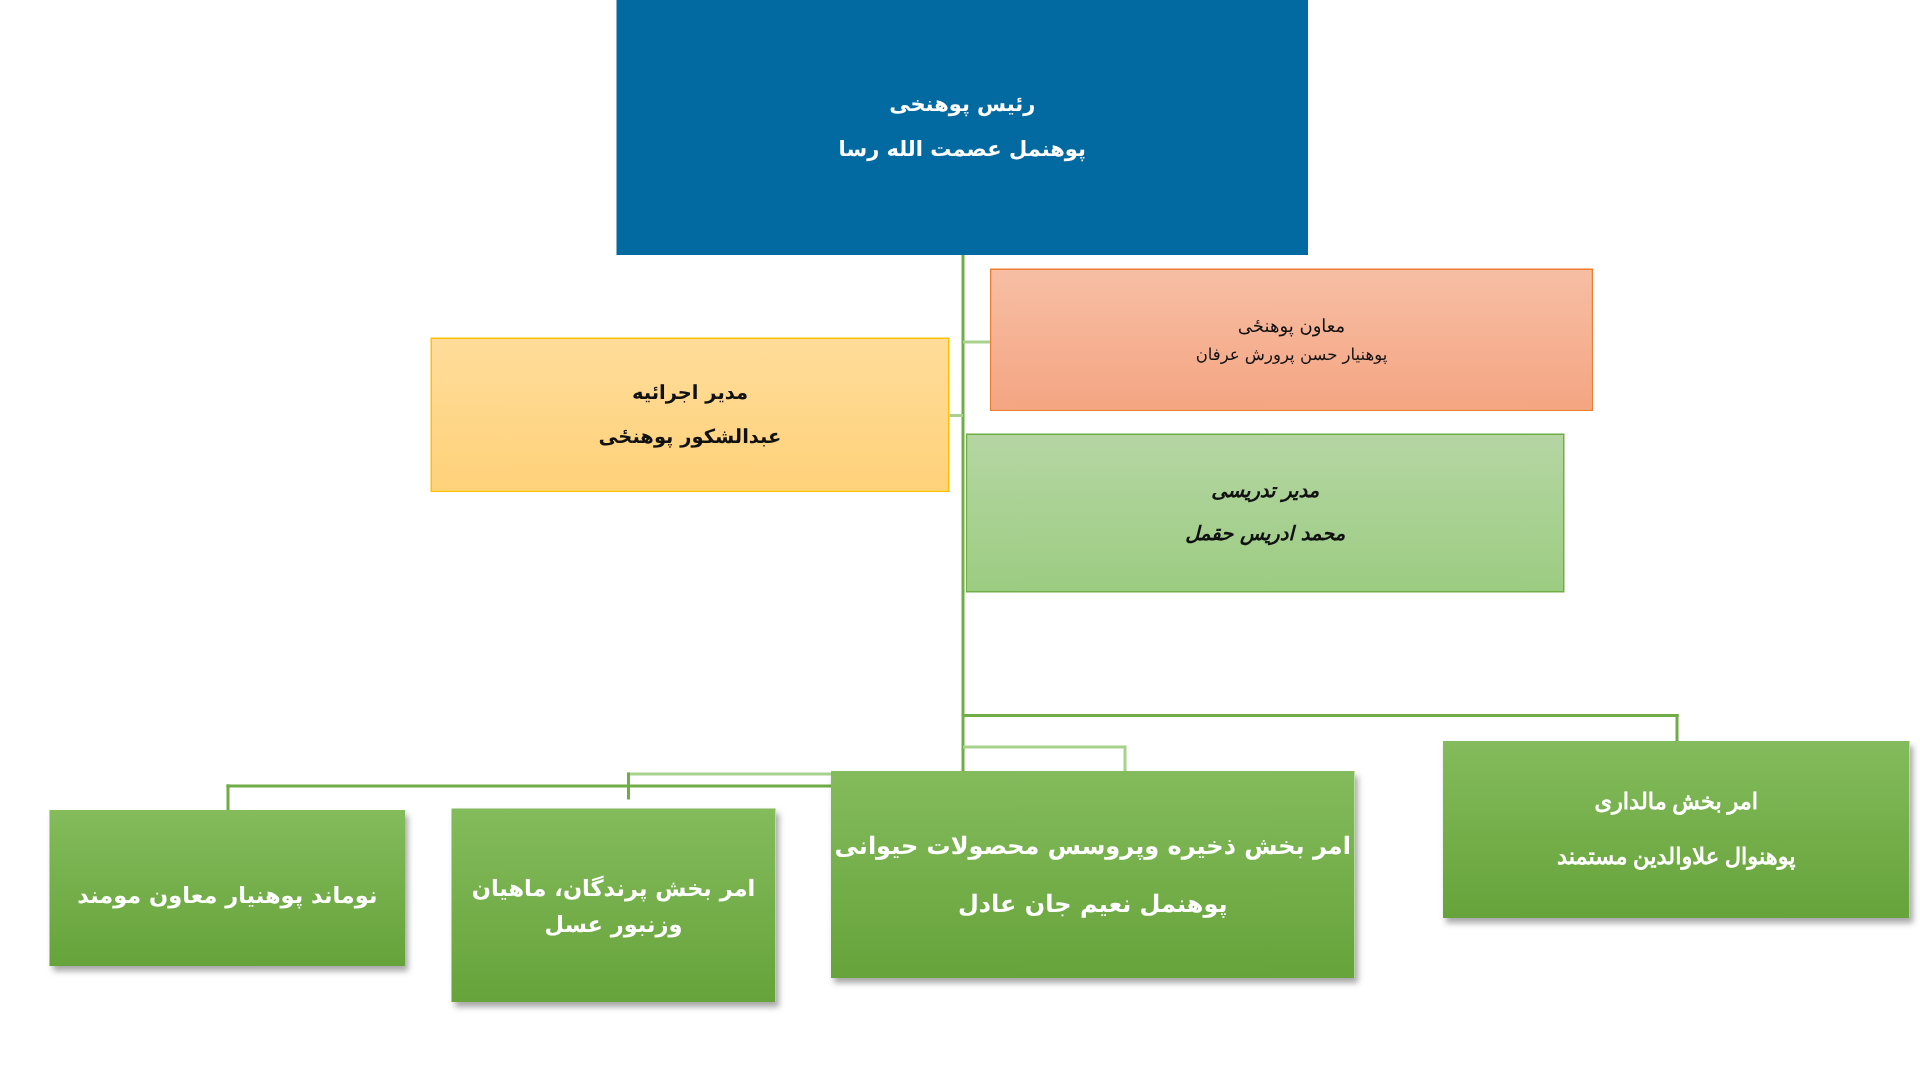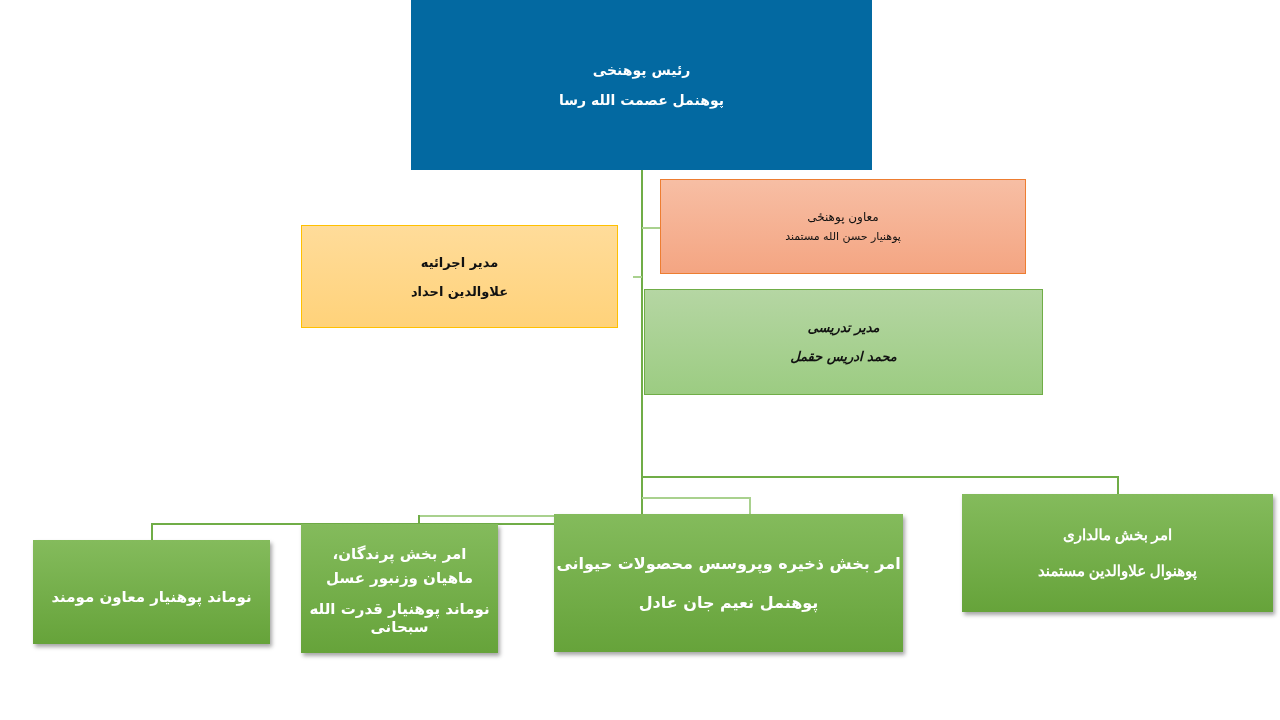--- a/index.html
+++ b/index.html
@@ -6,41 +6,41 @@
   body { width:1280px; height:720px; background:#ffffff; position:relative; overflow:hidden;
          font-family:"DejaVu Sans", "Liberation Sans", sans-serif; }
   .node { position:absolute; box-sizing:border-box; display:flex; flex-direction:column;
           align-items:center; justify-content:center; text-align:center; direction:rtl; }
   .line { position:absolute; background:#70ad47; }
   .line.light { background:#a9d18e; }
   .t { display:block; }
   #n-head { left:411px; top:0; width:461px; height:170px; background:#0369a1; color:#fff; }
   #n-head .t1 { font-size:14px; font-weight:bold; margin-bottom:14px; }
   #n-head .t2 { font-size:14px; font-weight:bold; }
-  #n-deputy { left:660px; top:179px; width:366px; height:95px;
+  #n-deputy { left:660px; top:179px; width:402px; height:95px;
               background:linear-gradient(#f7bea4,#f4a582); border:1px solid #ed7d31; color:#111; }
   #n-deputy .t1 { font-size:12px; margin-bottom:6px; }
   #n-deputy .t2 { font-size:11px; }
-  #n-exec { left:301px; top:225px; width:317px; height:103px;
+  #n-exec { left:287px; top:225px; width:346px; height:103px;
             background:linear-gradient(#ffdc9a,#ffd27a); border:1px solid #ffc000; color:#111; }
   #n-exec .t1, #n-exec .t2 { font-size:13px; font-weight:bold; }
   #n-exec .t1 { margin-bottom:14px; }
   #n-teach { left:644px; top:289px; width:399px; height:106px;
              background:linear-gradient(#b5d6a3,#9ccc82); border:1px solid #70ad47; color:#111; }
   #n-teach .t1, #n-teach .t2 { font-size:13px; font-weight:bold;font-style:italic; }
   #n-teach .t1 { margin-bottom:14px; }
   .green { background:linear-gradient(#84bb5c,#66a33a); color:#fff; font-weight:bold;
            box-shadow:2px 3px 4px rgba(0,0,0,0.35); }
   #n-b1 { left:962px; top:494px; width:311px; height:118px;font-family:Liberation Serif, serif; }
   #n-b1 .t1, #n-b1 .t2 { font-size:15px; }
   #n-b1 .t1 { margin-bottom:18px; }
   #n-b2 { left:554px; top:514px; width:349px; height:138px; }
   #n-b2 .t1, #n-b2 .t2 { font-size:16px; }
   #n-b2 .t1 { margin-bottom:20px; }
-  #n-b3 { left:301px; top:524px; width:197px; height:129px; padding:0 4px;justify-content:center; }
+  #n-b3 { left:301px; top:539px; width:216px; height:129px; padding:0 4px;justify-content:center; }
   #n-b3 .t1 { font-size:15px; line-height:24px; }
   #n-b3 .t2 { font-size:15px; margin-top:10px; }
   #n-b4 { left:33px; top:540px; width:237px; height:104px; padding:0 4px; }
   #n-b4 .t1 { font-size:15px; line-height:24px; }
   #n-b4 .t2 { font-size:15px; margin-top:10px; }
 </style>
 </head>
 <body>
 
 <div class="line" style="left:641px;top:170px;width:2px;height:345px;"></div>
@@ -55,43 +55,42 @@
 <div class="line" style="left:151px;top:523px;width:403px;height:2px;"></div>
 <div class="line" style="left:151px;top:523px;width:2px;height:17px;"></div>
 
 <div class="node" id="n-head">
   <span class="t t1">رئیس پوهنخی</span>
   <span class="t t2">پوهنمل عصمت الله رسا</span>
 </div>
 
 <div class="node" id="n-deputy">
   <span class="t t1">معاون پوهنځی</span>
-  <span class="t t2">پوهنیار حسن الله مستمند</span>
+  <span class="t t2">پوهنیار حسن پرورش عرفان</span>
 </div>
 
 <div class="node" id="n-exec">
   <span class="t t1">مدیر اجرائیه</span>
-  <span class="t t2">علاوالدین احداد</span>
+  <span class="t t2">عبدالشکور پوهنځی</span>
 </div>
 
 <div class="node" id="n-teach">
   <span class="t t1">مدیر تدریسی</span>
   <span class="t t2">محمد ادریس حقمل</span>
 </div>
 
 <div class="node green" id="n-b1">
   <span class="t t1">امر بخش مالداری</span>
   <span class="t t2">پوهنوال علاوالدین مستمند</span>
 </div>
 
 <div class="node green" id="n-b2">
   <span class="t t1">امر بخش ذخیره وپروسس محصولات حیوانی</span>
   <span class="t t2">پوهنمل نعیم جان عادل</span>
 </div>
 
 <div class="node green" id="n-b3">
   <span class="t t1">امر بخش پرندگان، ماهیان وزنبور عسل</span>
-  <span class="t t2">نوماند پوهنیار قدرت الله سبحانی</span>
 </div>
 
 <div class="node green" id="n-b4">
   <span class="t t2">نوماند پوهنیار معاون مومند</span>
 </div>
 
 </body></html>

